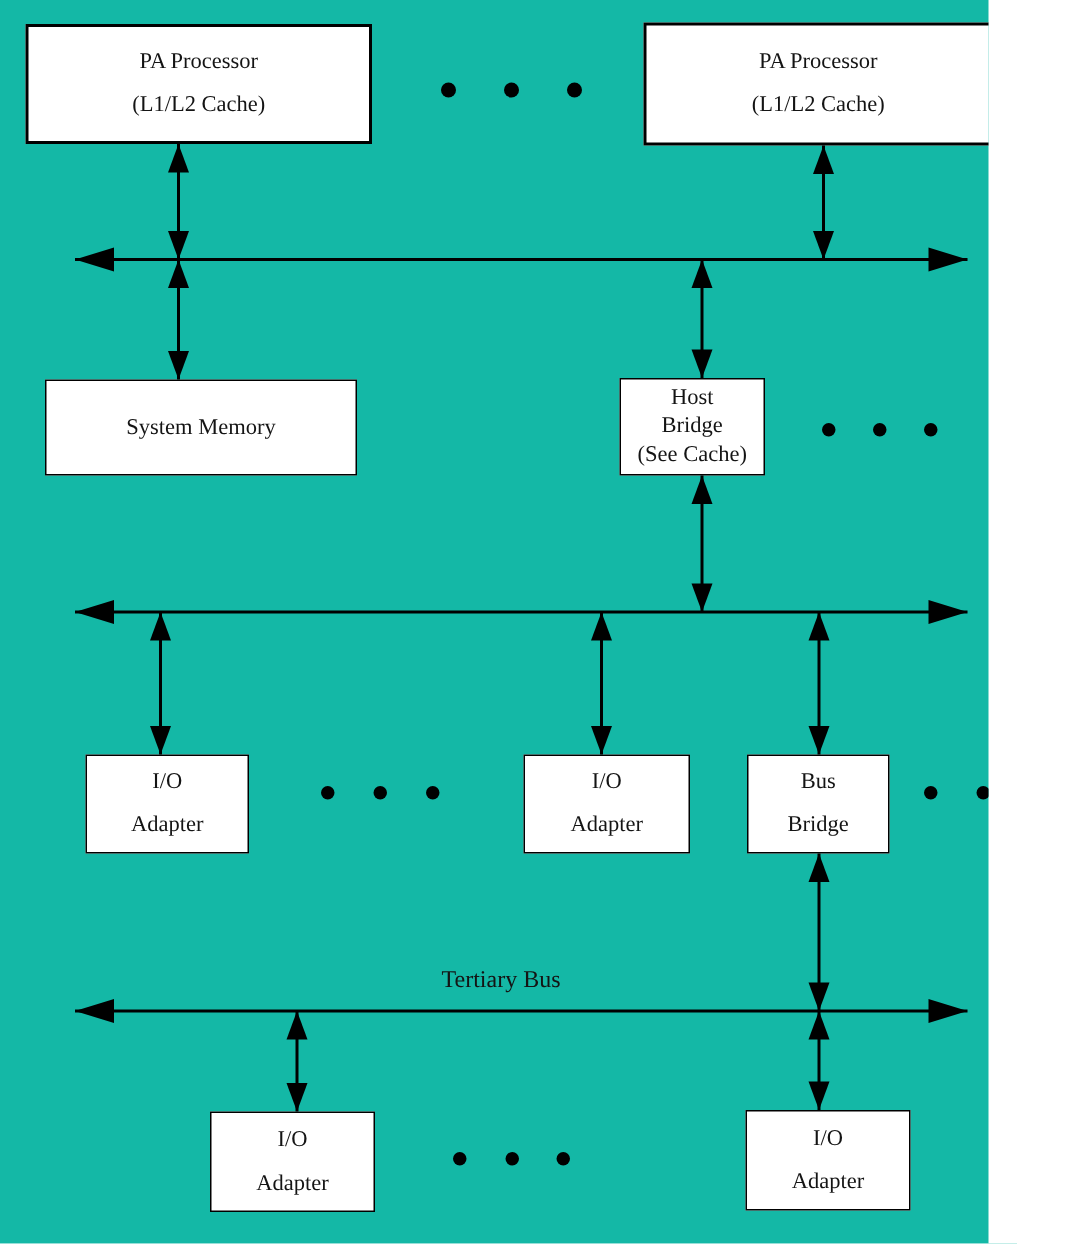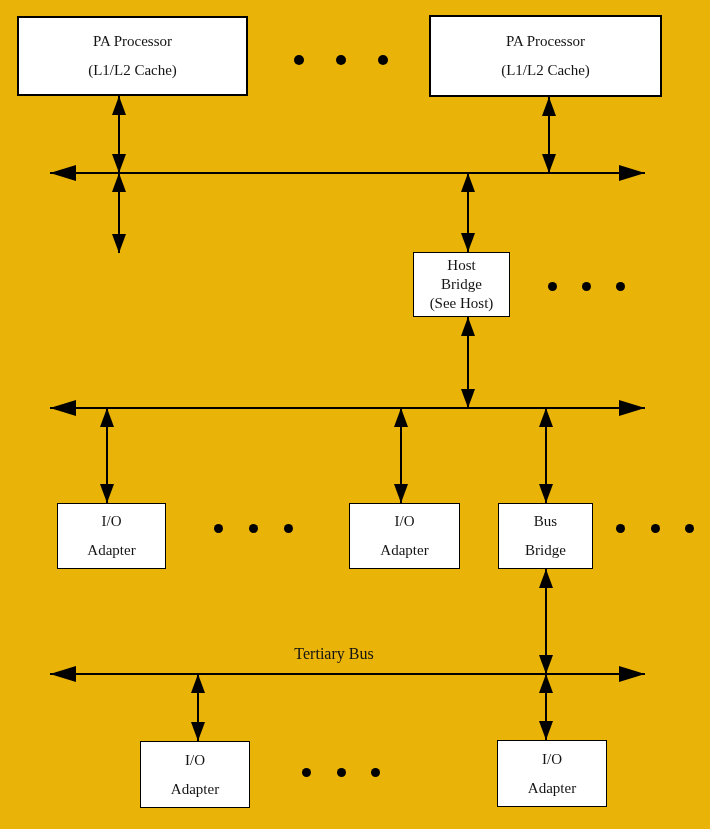--- a/index.html
+++ b/index.html
@@ -1,17 +1,17 @@
 <!DOCTYPE html>
 <html><head>
 <meta charset="utf-8">
 <style>
   html,body{margin:0;padding:0;background:#ffffff;}
   .canvas{
-    position:relative;width:710px;height:829px;background:#eab308;overflow:hidden;
+    position:relative;width:659px;height:829px;background:#14b8a6;overflow:hidden;
     font-family:"Liberation Serif","DejaVu Serif",serif;color:#141414;
   }
   .node-box{
     position:absolute;box-sizing:border-box;border:1px solid #000;background:#fff;
     display:flex;flex-direction:column;justify-content:center;align-items:center;
     text-align:center;
   }
   .node-box.thick{border-width:2px;}
   .node-label{font-size:15px;line-height:29px;white-space:nowrap;}
   .node-box.tight .node-label{line-height:19px;}
@@ -33,24 +33,27 @@
 
 <div class="canvas">
     <div class="node-box thick" style="left: 17px; top: 16px; width: 231px; height: 80px;">
       <div class="node-label">PA Processor</div>
       <div class="node-label">(L1/L2 Cache)</div>
     </div>
     <div class="node-box thick" style="left: 429px; top: 15px; width: 233px; height: 82px;">
       <div class="node-label">PA Processor</div>
       <div class="node-label">(L1/L2 Cache)</div>
     </div>
+    <div class="node-box" style="left: 30px; top: 253px; width: 208px; height: 64px;">
+      <div class="node-label">System Memory</div>
+    </div>
     <div class="node-box tight" style="left: 413px; top: 252px; width: 97px; height: 65px;">
       <div class="node-label">Host</div>
       <div class="node-label">Bridge</div>
-      <div class="node-label">(See Host)</div>
+      <div class="node-label">(See Cache)</div>
     </div>
     <div class="node-box" style="left: 57px; top: 503px; width: 109px; height: 66px;">
       <div class="node-label">I/O</div>
       <div class="node-label">Adapter</div>
     </div>
     <div class="node-box" style="left: 349px; top: 503px; width: 111px; height: 66px;">
       <div class="node-label">I/O</div>
       <div class="node-label">Adapter</div>
     </div>
     <div class="node-box" style="left: 498px; top: 503px; width: 95px; height: 66px;">

